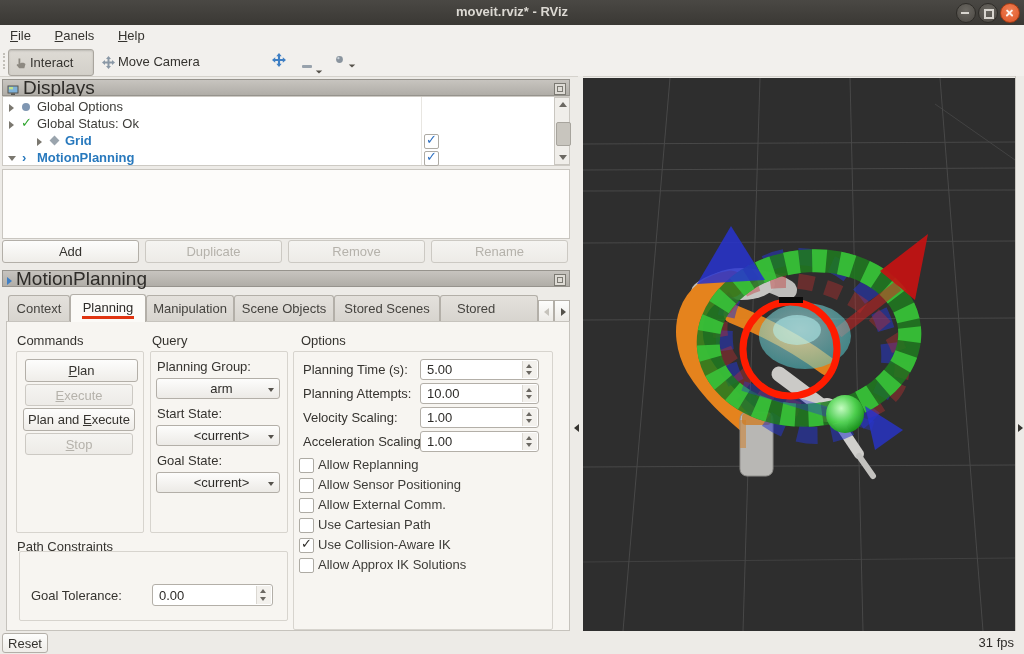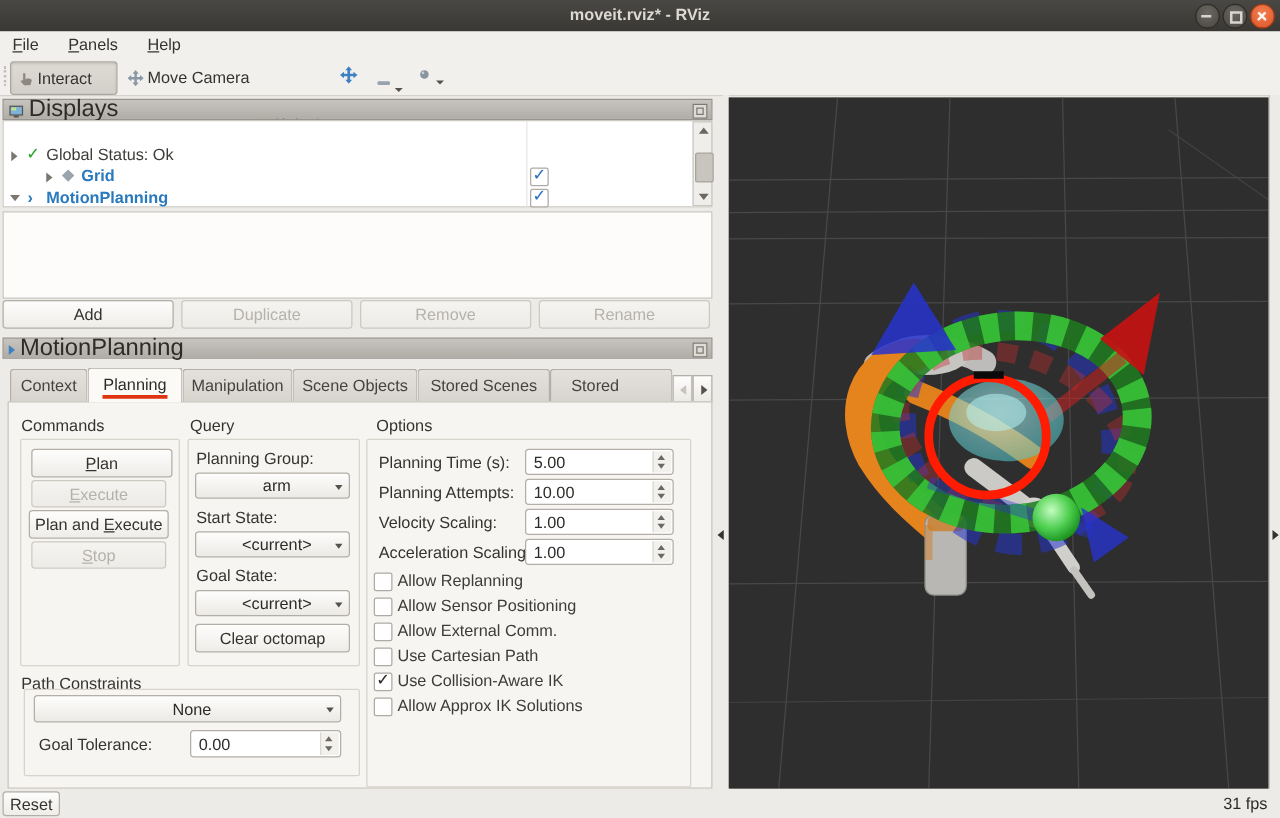--- a/index.html
+++ b/index.html
@@ -158,20 +158,25 @@
     <svg width="12" height="11" viewBox="0 0 12 11" style="vertical-align:-2px;margin-right:4px;">
         <rect x="1" y="1" width="10" height="7" fill="#7fb2d9" stroke="#57554f"></rect>
         <rect x="4" y="8.4" width="4" height="1.6" fill="#57554f"></rect>
         <rect x="2" y="2" width="4" height="2.4" fill="#bfe08e"></rect>
       </svg><span>Displays</span>
     <div class="dockbtn"></div>
   </div>
 
   <div class="abs tree" style="left:2px;top:96px;width:568px;height:70px;">
     <div class="colsep" style="left:418px;top:0;height:68px;"></div>
+    <div class="trow" style="top:1px;">
+      <span class="texp right"></span>
+      <span style="position:absolute;left:19px;top:5px;width:8px;height:8px;border-radius:50%;background:#7f96b2;"></span>
+      <span class="tlabel">Global Options</span>
+    </div>
     <div class="trow" style="top:18px;">
       <span class="texp right"></span>
       <span style="position:absolute;left:18px;top:-1px;color:#2da52d;font-weight:bold;">✓</span>
       <span class="tlabel">Global Status: Ok</span>
     </div>
     <div class="trow" style="top:35px;margin-left:28px;">
       <span class="texp right"></span>
       <span style="position:absolute;left:20px;top:5px;width:7px;height:7px;background:#9aa4ad;transform:rotate(45deg);"></span>
       <span class="tlabel en">Grid</span>
     </div>
@@ -227,21 +232,20 @@
   <div class="abs btn" style="left:25px;top:433px;width:108px;height:22px;line-height:21px;" data-enabled="false"><u>S</u>top</div>
 
   <div class="abs glabel" style="left:152px;top:333px;">Query</div>
   <div class="abs gbox" style="left:150px;top:351px;width:136px;height:180px;"></div>
   <div class="abs glabel" style="left:157px;top:359px;">Planning Group:</div>
   <div class="combo" style="left:156px;top:378px;width:124px;height:21px;line-height:20px;"><span>arm</span><span class="caret"></span></div>
   <div class="abs glabel" style="left:157px;top:406px;">Start State:</div>
   <div class="combo" style="left:156px;top:425px;width:124px;height:21px;line-height:20px;"><span>&lt;current&gt;</span><span class="caret"></span></div>
   <div class="abs glabel" style="left:157px;top:453px;">Goal State:</div>
   <div class="combo" style="left:156px;top:472px;width:124px;height:21px;line-height:20px;"><span>&lt;current&gt;</span><span class="caret"></span></div>
-  <div class="abs btn" style="left:156px;top:499px;width:124px;height:23px;line-height:22px;">Clear octomap</div>
 
   <div class="abs glabel" style="left:301px;top:333px;">Options</div>
   <div class="abs gbox" style="left:293px;top:351px;width:258px;height:277px;"></div>
   <div class="abs glabel" style="left:303px;top:362px;">Planning Time (s):</div>
   <div class="spin" style="left:420px;top:359px;width:119px;height:21px;line-height:20px;"><span>5.00</span><span class="spinb">
         <span class="u"></span>
         <span class="d"></span>
       </span></div>
   <div class="abs glabel" style="left:303px;top:386px;">Planning Attempts:</div>
   <div class="spin" style="left:420px;top:383px;width:119px;height:21px;line-height:20px;"><span>10.00</span><span class="spinb">
@@ -267,21 +271,20 @@
   <div class="abs cblabel" style="left:318px;top:497px;">Allow External Comm.</div>
   <div class="cb" style="left:299px;top:518px;" data-checked="false"></div>
   <div class="abs cblabel" style="left:318px;top:517px;">Use Cartesian Path</div>
   <div class="cb" style="left:299px;top:538px;" data-checked="true"></div>
   <div class="abs cblabel" style="left:318px;top:537px;">Use Collision-Aware IK</div>
   <div class="cb" style="left:299px;top:558px;" data-checked="false"></div>
   <div class="abs cblabel" style="left:318px;top:557px;">Allow Approx IK Solutions</div>
 
   <div class="abs glabel" style="left:17px;top:539px;">Path Constraints</div>
   <div class="abs gbox" style="left:19px;top:551px;width:267px;height:68px;"></div>
-  <div class="combo" style="left:27px;top:556px;width:246px;height:22px;line-height:21px;"><span>None</span><span class="caret"></span></div>
   <div class="abs glabel" style="left:31px;top:588px;">Goal Tolerance:</div>
   <div class="spin" style="left:152px;top:584px;width:121px;height:22px;line-height:21px;"><span>0.00</span><span class="spinb">
         <span class="u"></span>
         <span class="d"></span>
       </span></div>
 
   <div class="abs splitter">
     <span class="sphandle l" style="top:348px;left:-4px;"></span>
   </div>
 

